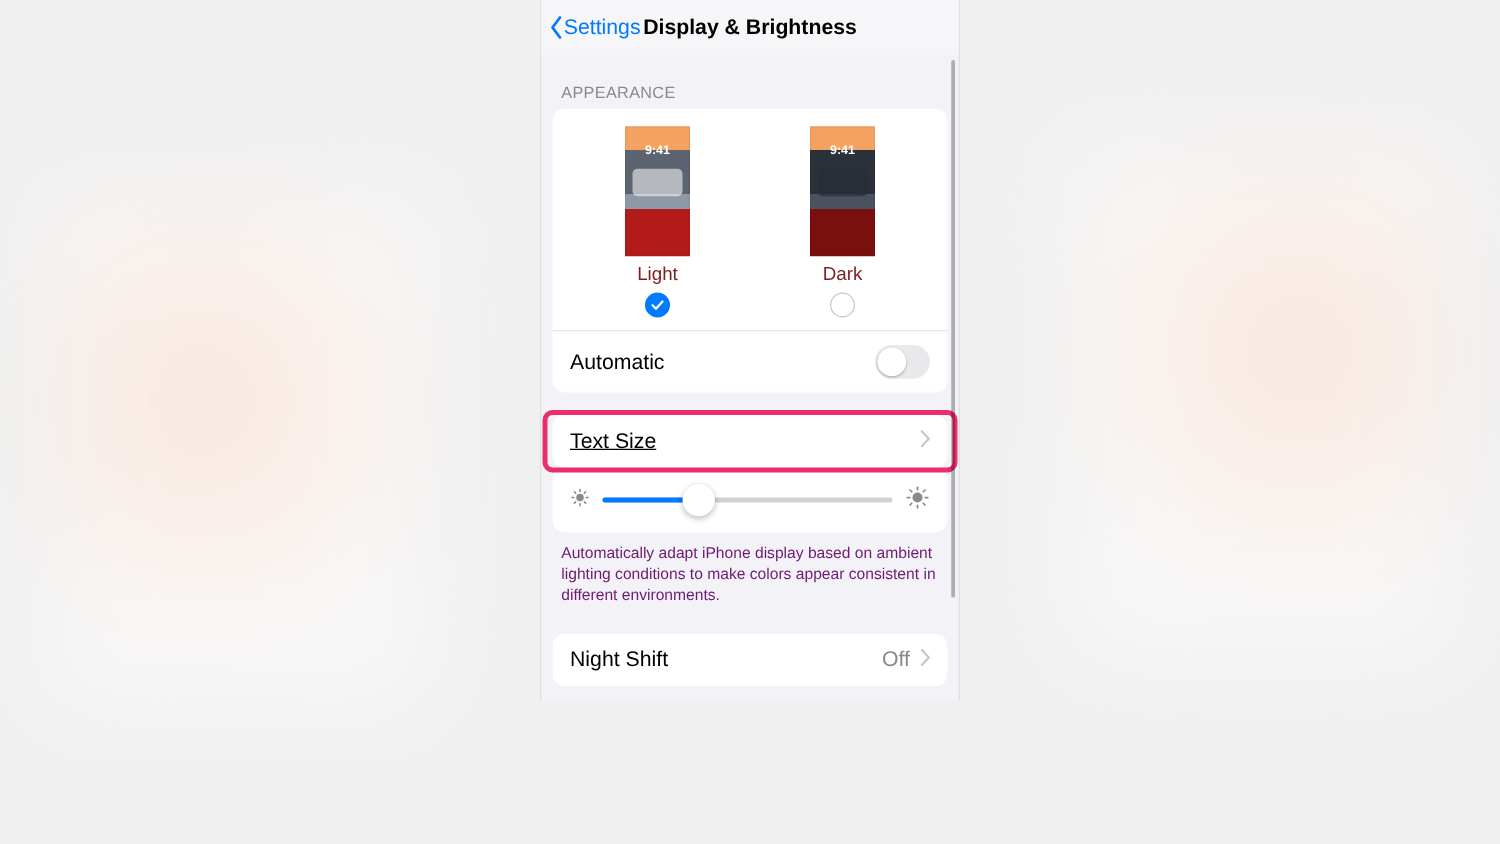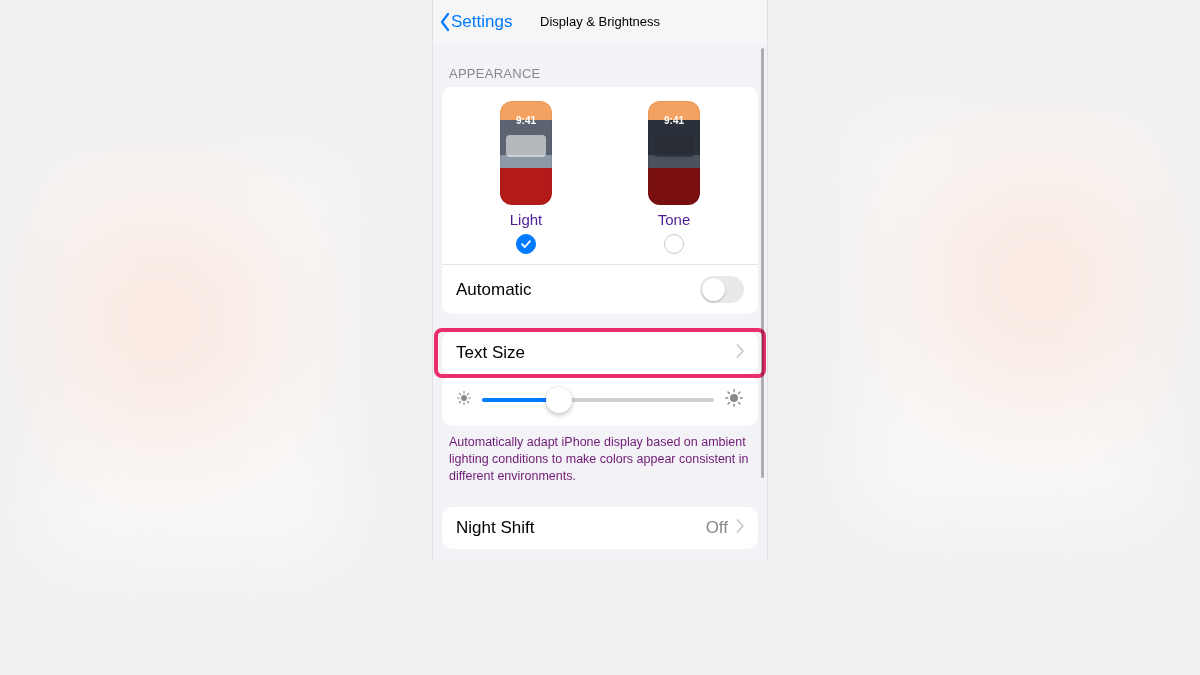--- a/index.html
+++ b/index.html
@@ -34,22 +34,22 @@
     color: #007aff;
     font-size: 17px;
     padding-left: 6px;
     cursor: pointer;
   }
   .nav-back svg { width: 12px; height: 20px; }
   .nav-title {
     position: absolute;
     left: 0; right: 0;
     text-align: center;
-    font-size: 13px;
-    font-weight: 400;
+    font-size: 17px;
+    font-weight: 700;
     color: #000;
     pointer-events: none;
   }
 
   .scroll {
     position: absolute;
     top: 44px; left: 0; right: 0; bottom: 0;
     overflow-y: auto;
   }
   .scroll-indicator {
@@ -82,35 +82,35 @@
   }
   .appearance-opt {
     display: flex;
     flex-direction: column;
     align-items: center;
     gap: 6px;
     cursor: pointer;
   }
   .mini {
     width: 52px; height: 104px;
-    border-radius: 12px;
+    border-radius: 0;
     position: relative;
     overflow: hidden;
     box-shadow: 0 0 0 1px rgba(0,0,0,0.05) inset;
   }
   .mini-light { background: linear-gradient(180deg,#f4a261 0 18%, #5b6470 18% 52%, #8d99a6 52% 64%, #b31b1b 64% 100%); }
   .mini-dark  { background: linear-gradient(180deg,#f4a261 0 18%, #2b313a 18% 52%, #4a525e 52% 64%, #7a0f0f 64% 100%); }
   .mini-time {
     position: absolute; top: 14px; left: 0; right: 0;
     text-align: center;
     color: #fff; font-size: 10px; font-weight: 600;
   }
   .mini-light .panel { position:absolute; left:6px; right:6px; top:34px; height:22px; background:rgba(255,255,255,0.55); border-radius:4px; }
   .mini-dark  .panel { position:absolute; left:6px; right:6px; top:34px; height:22px; background:rgba(40,44,52,0.7); border-radius:4px; }
-  .opt-label { font-size: 15px; color:#4c1d95;text-align:right; }
+  .opt-label { font-size: 15px; color:#7f1d1d;text-align:right; }
   .radio {
     width: 20px; height: 20px; border-radius: 50%;
     border: 1.5px solid #c7c7cc;
     display:flex; align-items:center; justify-content:center;
   }
   .radio.selected { background:#007aff; border-color:#007aff; }
   .radio.selected svg { width:12px; height:12px; }
 
   .row {
     display: flex;
@@ -135,20 +135,21 @@
     inset: -4px;
     border: 4px solid #ea2e6c;
     border-radius: 8px;
     pointer-events: none;
   }
   .text-group {
     background:#fff;
     border-radius:10px;
     margin: 0 4px;
     overflow:hidden;
+    text-decoration:underline;
   }
 
   .toggle {
     width: 44px; height: 27px;
     border-radius: 14px;
     background: #e9e9eb;
     position: relative;
     cursor: pointer;
     flex: 0 0 44px;
   }
@@ -235,21 +236,21 @@
                 <path d="M2 6.2 L4.8 9 L10 3.2" fill="none" stroke="#fff" stroke-width="1.8" stroke-linecap="round" stroke-linejoin="round"></path>
               </svg>
           </div>
         </div>
 
         <div class="appearance-opt">
           <div class="mini mini-dark">
             <div class="mini-time">9:41</div>
             <div class="panel"></div>
           </div>
-          <div class="opt-label">Tone</div>
+          <div class="opt-label">Dark</div>
           <div class="radio"></div>
         </div>
 
       </div>
 
       <div class="row divider-top">
         <span>Automatic</span>
         <div class="toggle">
             <div class="knob"></div>
           </div>

